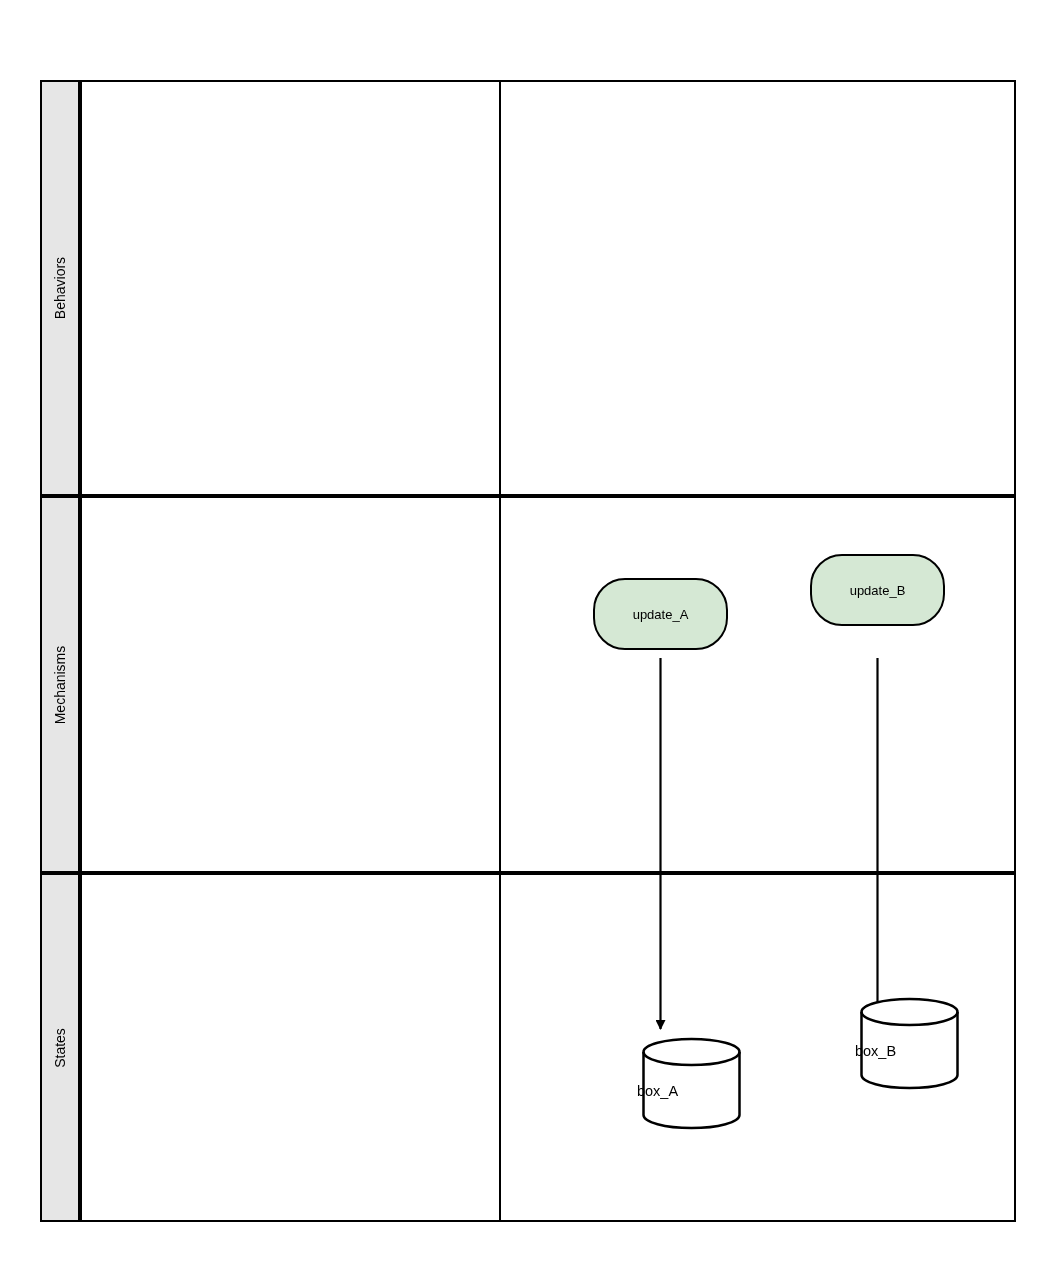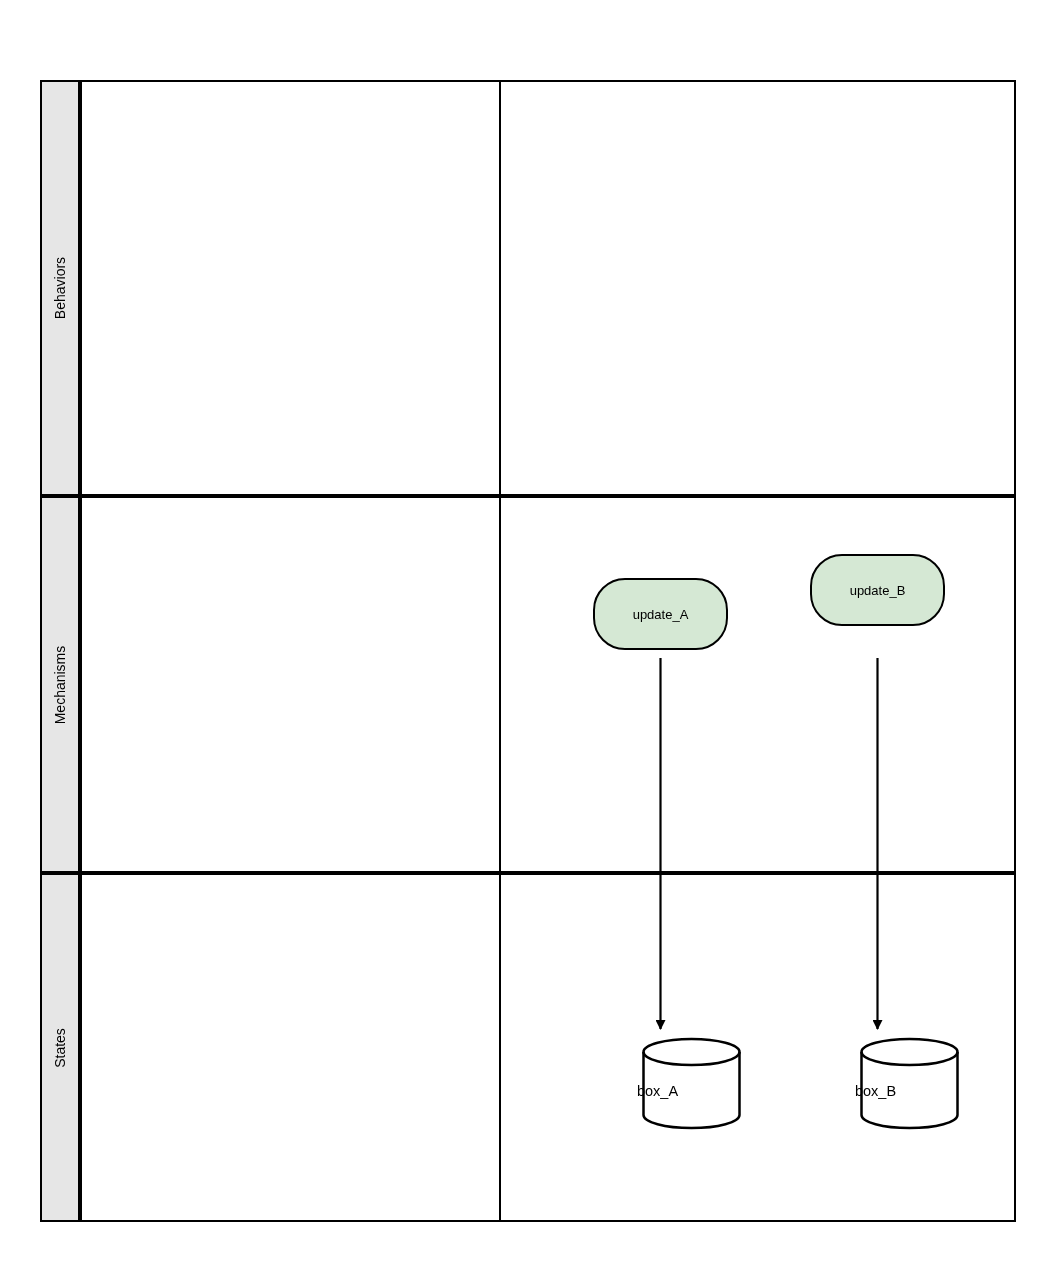--- a/index.html
+++ b/index.html
@@ -153,21 +153,21 @@
     height: 91px;
     display: flex;
     align-items: center;
     justify-content: center;
     font-size: 14.5px;
     color: #000000;
     padding-top: 14px;
     box-sizing: border-box;
   }
   .node-box-a { left: 608px; top: 1038px; }
-  .node-box-b { left: 826px; top: 1038px; }
+  .node-box-b { left: 826px; top: 998px; }
 
   
   #edges {
     position: absolute;
     left: 0;
     top: 0;
     width: 1057px;
     height: 1263px;
     pointer-events: none;
   }

